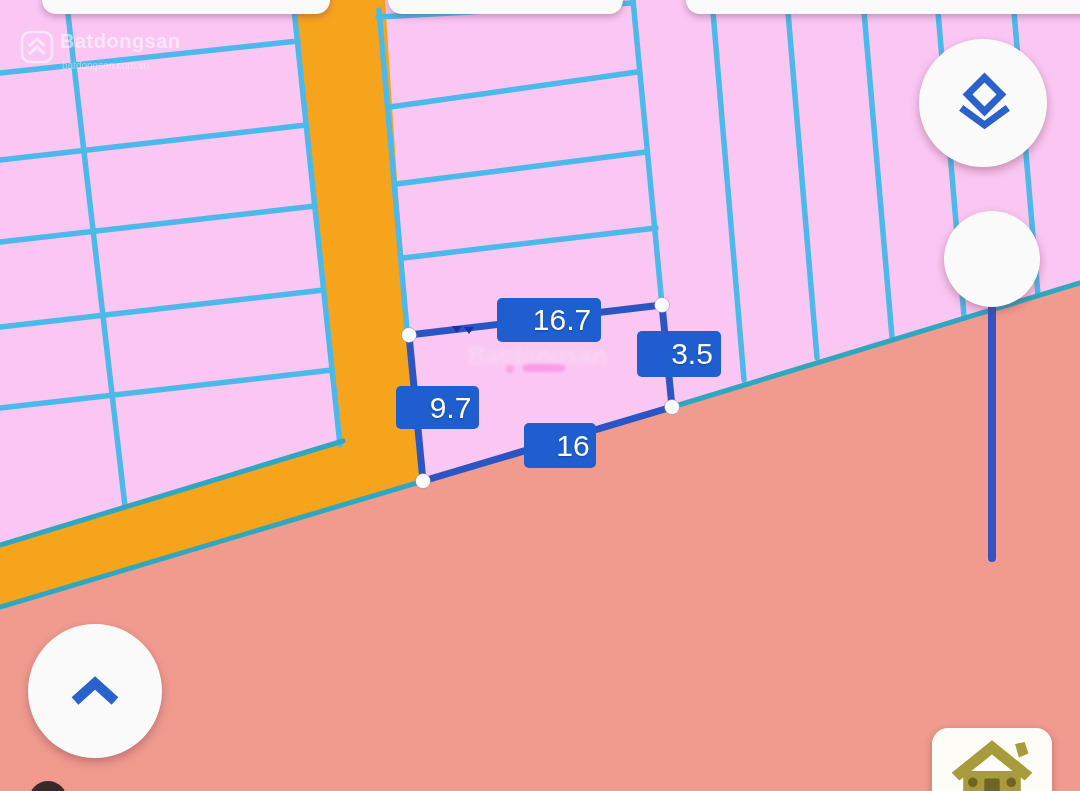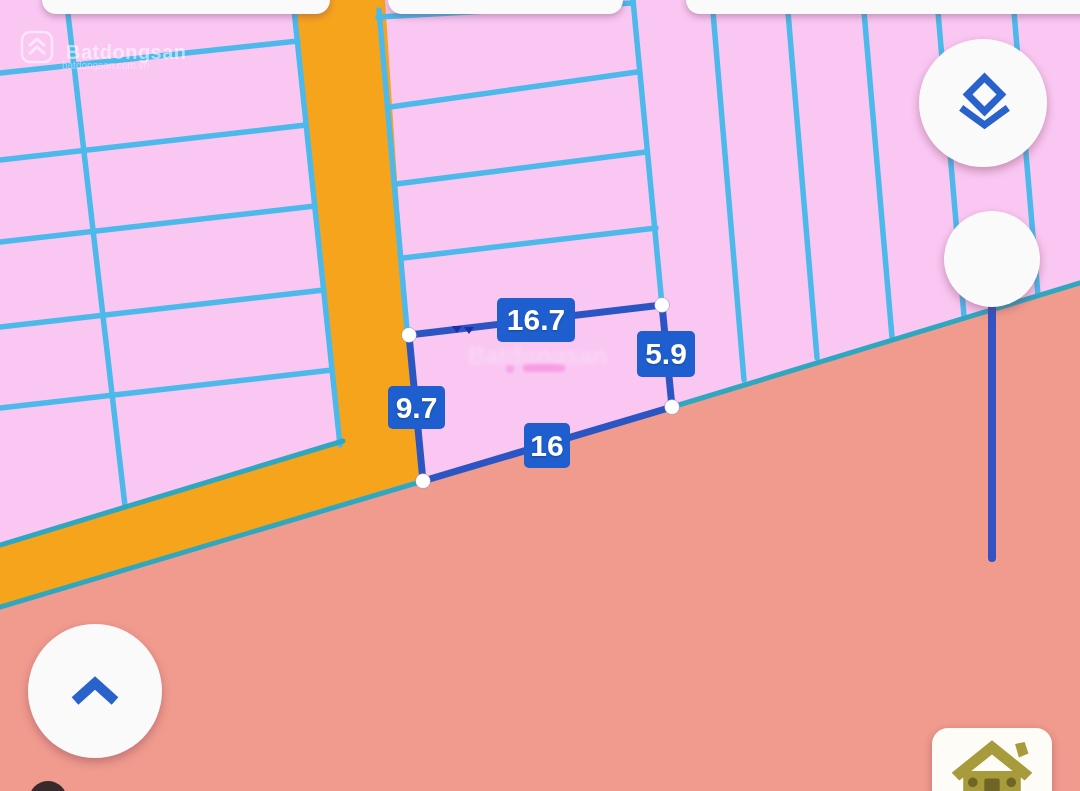--- a/index.html
+++ b/index.html
@@ -11,29 +11,30 @@
   .stage svg{display:block;}
   .abs{position:absolute;}
   
   .top-card{
     position:absolute;top:-14px;height:28px;border-radius:16px;
     background:var(--card-white,#fbfafa);
     box-shadow:0 3px 7px rgba(110,60,95,.38);
   }
   
   .watermark{position:absolute;left:20px;top:30px;color:rgba(255,255,255,.55);}
-  .wm-row{display:flex;align-items:flex-end;gap:12px;}
+  .wm-row{display:flex;align-items:flex-start;gap:6px;}
   .wm-brand{font-size:20px;font-weight:700;letter-spacing:.5px;}
   .wm-sub{font-size:10px;margin-left:42px;margin-top:-4px;color:rgba(255,255,255,.42);}
   
   .mlabel{
     position:absolute;display:flex;align-items:center;justify-content:center;
-    background:var(--label-blue,#1e5ecf);color:#fff;font-weight:700;
+    background:var(--label-blue,#1e5ecf);color:#fff;font-weight:400;
     font-size:30px;border-radius:5px;line-height:1;
     text-shadow:0 1px 2px rgba(0,0,0,.25);
+    padding-left:26px;
   }
   
   .round-btn{
     position:absolute;border-radius:50%;
     background:var(--card-white,#fbfafc);
     box-shadow:0 4px 10px rgba(120,55,80,.4);
     display:flex;align-items:center;justify-content:center;
   }
   .slider-track{
     position:absolute;left:988px;top:300px;width:8px;height:262px;
@@ -142,22 +143,22 @@
           <path d="M9,16 L17,9 L25,16" fill="none" stroke="rgba(255,255,255,.55)" stroke-width="3" stroke-linejoin="round"></path>
           <path d="M9,24 L17,17 L25,24" fill="none" stroke="rgba(255,255,255,.55)" stroke-width="3" stroke-linejoin="round"></path>
         </svg>
       </span>
       <span class="wm-brand">Batdongsan</span>
     </div>
     <div class="wm-sub">batdongsan.com.vn</div>
   </div>
 
   <div class="mlabel" style="left:497px;top:298px;width:78px;height:44px">16.7</div>
-  <div class="mlabel" style="left:637px;top:331px;width:58px;height:46px">5.9</div>
-  <div class="mlabel" style="left:388px;top:386px;width:57px;height:43px">9.7</div>
+  <div class="mlabel" style="left:637px;top:331px;width:58px;height:46px">3.5</div>
+  <div class="mlabel" style="left:396px;top:386px;width:57px;height:43px">9.7</div>
   <div class="mlabel" style="left:524px;top:423px;width:46px;height:45px">16</div>
 
   <div class="round-btn" style="left:919px;top:39px;width:128px;height:128px">
     <span>
       <svg width="62" height="62" viewBox="0 0 62 62">
         <g fill="none" style="stroke:var(--accent-blue,#2a62cc)" stroke-width="7" stroke-linejoin="miter">
           <rect x="20.5" y="10.5" width="24" height="24" transform="rotate(45 32.5 22.5)"></rect>
           <path d="M12,38 L32.5,53 L53,38" stroke-linecap="square"></path>
         </g>
       </svg>

